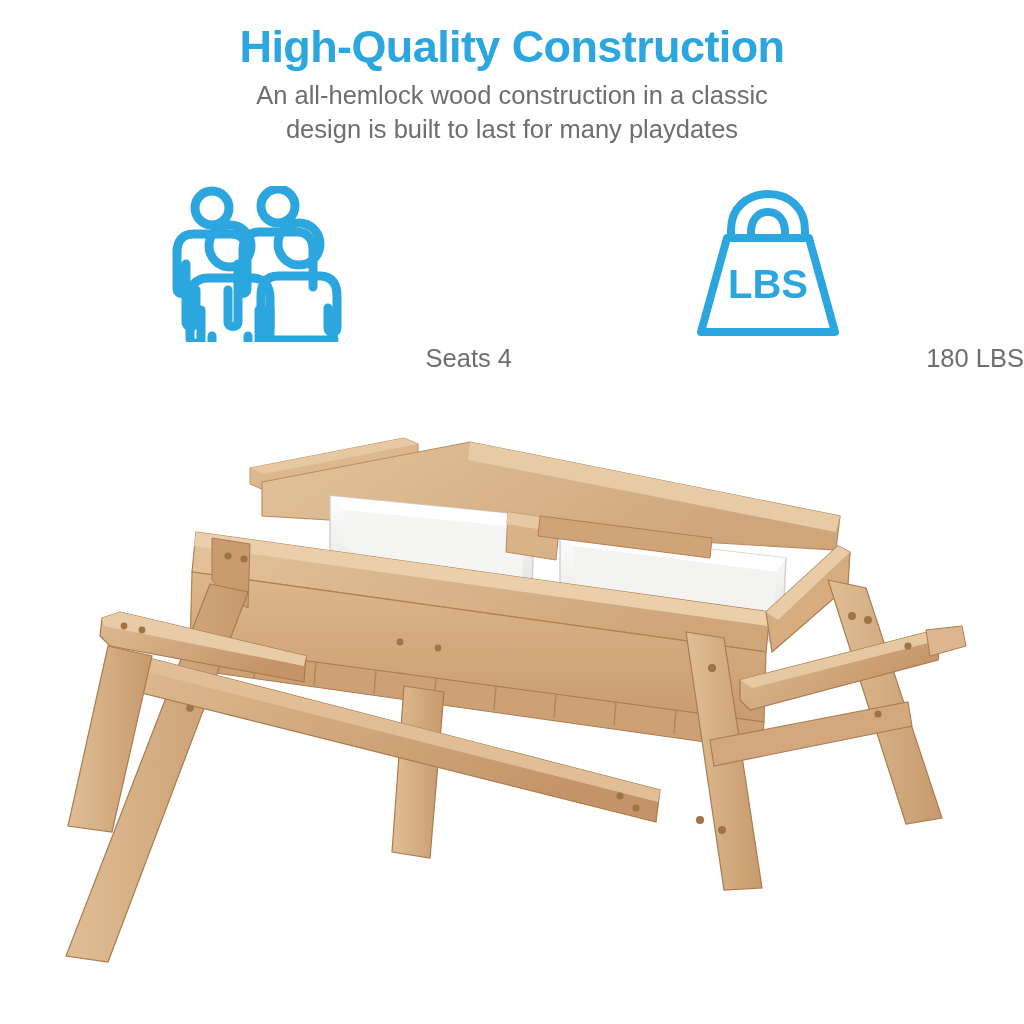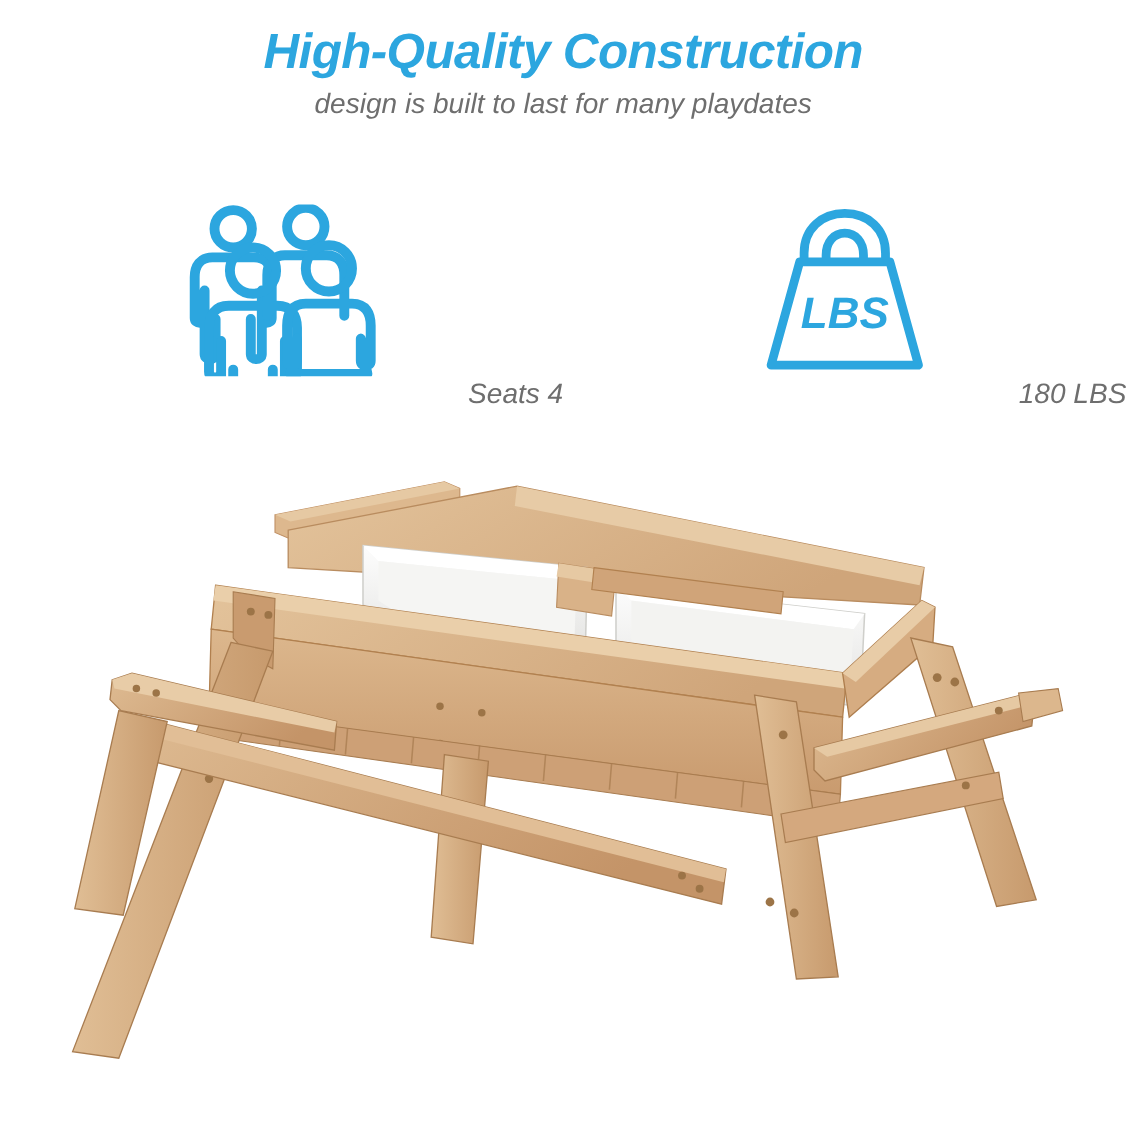--- a/index.html
+++ b/index.html
@@ -12,21 +12,20 @@
     height: 1024px;
     font-family: "Liberation Sans", sans-serif;
     overflow: hidden;
     position: relative;
   }
   #page {
     position: relative;
     width: 844px;
     height: 1024px;
     background: #ffffff;
-    font-style: italic;
   }
 
   
   .header {
     position: absolute;
     top: 22px;
     left: 0;
     width: 1024px;
     text-align: center;
   }
@@ -91,20 +90,21 @@
   .product svg { display: block; }
 </style>
 </head>
 <body>
 
 <div id="page">
 
   <div class="header">
     <h1 class="title">High-Quality Construction</h1>
     <div class="subtitle">
+      <span class="ln">An all-hemlock wood construction in a classic</span>
       <span class="ln">design is built to last for many playdates</span>
     </div>
   </div>
 
   <div class="features">
 
     <div class="feature feature-seats">
       <div class="icon-wrap">
         <svg width="176" height="156" viewBox="0 0 176 156">
           <g fill="none" stroke="#2CA6DF" stroke-width="9" stroke-linecap="round" stroke-linejoin="round">

